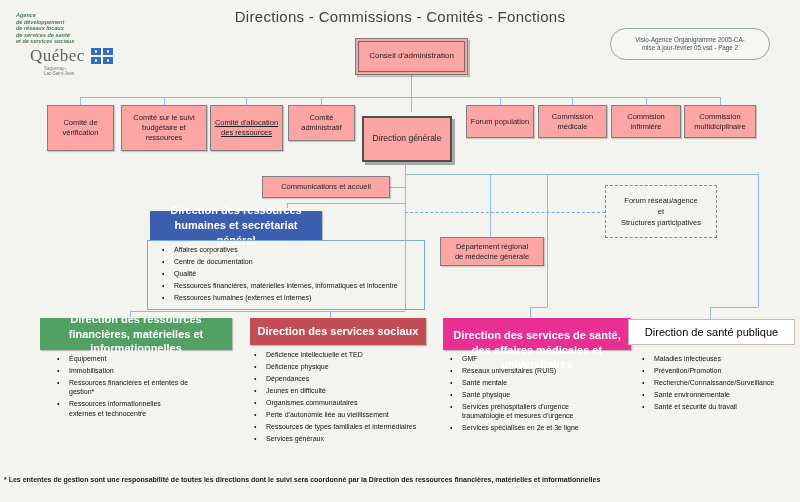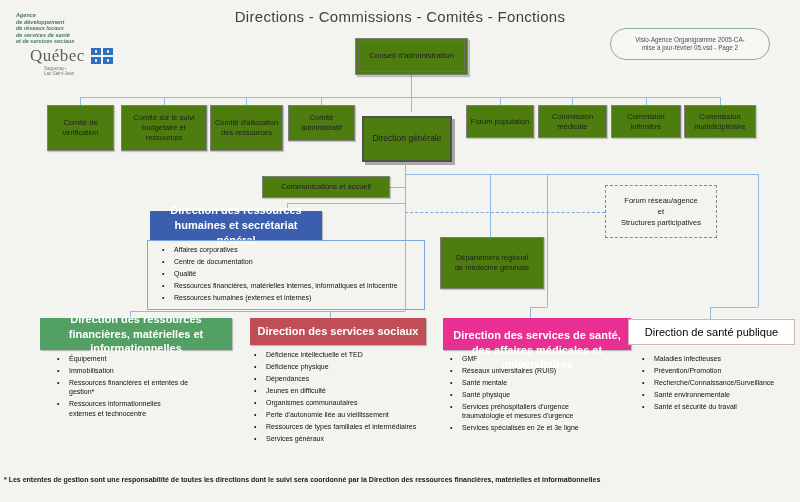--- a/index.html
+++ b/index.html
@@ -15,21 +15,21 @@
   .wordmark{font-family:Liberation Serif, serif;font-size:17px;color:#5f5f5f;letter-spacing:.5px;margin-left:14px;}
   .flags{display:grid;grid-template-columns:10px 10px;grid-gap:2px;margin-left:6px;}
   .flag{width:10px;height:7px;background:#2f6fc1;
     background-image:radial-gradient(circle at 50% 50%, #ffffff 0 1px, rgba(255,255,255,0) 1.4px);}
   .region{font-size:4.5px;color:#7a7a7a;line-height:1.2;margin-left:28px;}
   .visio-note{position:absolute;left:610px;top:28px;width:158px;height:30px;border:1px solid #90ab9c;
     border-radius:16px;display:flex;flex-direction:column;align-items:center;justify-content:center;
     font-size:6.3px;color:#44505e;line-height:1.35;background:#f6f6f3;}
 
   
-  .obox{position:absolute;background:#4d7c0f;border:1px solid #7e7e7e;display:flex;align-items:center;
+  .obox{position:absolute;background:#fca5a5;border:1px solid #7e7e7e;display:flex;align-items:center;
     justify-content:center;text-align:center;font-size:7.5px;color:#1f1f1f;line-height:1.3;
     box-shadow:1px 1px 1px rgba(0,0,0,0.18);padding:1px 2px;box-sizing:border-box;}
   .double{outline:1px solid #6a6a6a;outline-offset:-4px;box-shadow:2px 2px 1px rgba(0,0,0,0.22);}
   .dg{border:2px solid #4f4f4f;font-size:8.5px;box-shadow:3px 3px 0 #a9a9a9;}
   .dashedbox{position:absolute;border:1px dashed #8a8a8a;background:transparent;display:flex;
     flex-direction:column;align-items:center;justify-content:center;text-align:center;
     font-size:7.5px;color:#222;line-height:1.5;box-sizing:border-box;}
 
   
   .hline{position:absolute;height:1px;background:#92b9e4;}
@@ -111,21 +111,21 @@
   <div class="hline" style="left:287px;top:203px;width:118px;"></div>
   <div class="vline" style="left:287px;top:203px;height:8px;"></div>
   <div class="hline" style="left:130px;top:311px;width:275px;"></div>
   <div class="vline" style="left:130px;top:311px;height:7px;"></div>
   <div class="vline" style="left:330px;top:311px;height:7px;"></div>
 
   <div class="obox double" style="left:355px;top:38px;width:113px;height:37px;font-size:8px;">Conseil d'administration</div>
 
   <div class="obox" style="left:47px;top:105px;width:67px;height:46px;">Comité de vérification</div>
   <div class="obox" style="left:121px;top:105px;width:86px;height:46px;">Comité sur le suivi budgétaire et ressources</div>
-  <div class="obox" style="left:210px;top:105px;width:73px;height:46px;">Comité d'allocation des ressources</div>
+  <div class="obox" style="left:210px;top:105px;width:73px;height:46px;text-decoration:underline;">Comité d'allocation des ressources</div>
   <div class="obox" style="left:288px;top:105px;width:67px;height:36px;">Comité administratif</div>
 
   <div class="obox dg" style="left:362px;top:116px;width:90px;height:46px;">Direction générale</div>
 
   <div class="obox" style="left:466px;top:105px;width:68px;height:33px;">Forum population</div>
   <div class="obox" style="left:538px;top:105px;width:69px;height:33px;">Commission médicale</div>
   <div class="obox" style="left:611px;top:105px;width:70px;height:33px;">Commision infirmière</div>
   <div class="obox" style="left:684px;top:105px;width:72px;height:33px;">Commission multidiciplinaire</div>
 
   <div class="obox" style="left:262px;top:176px;width:128px;height:22px;">Communications et accueil</div>
@@ -142,21 +142,21 @@
       <li>Ressources humaines (externes et internes)</li>
     </ul>
   </div>
 
   <div class="dashedbox" style="left:605px;top:185px;width:112px;height:53px;">
     <div>Forum réseau/agence</div>
     <div>et</div>
     <div>Structures participatives</div>
   </div>
 
-  <div class="obox" style="left:440px;top:237px;width:104px;height:52px;flex-direction:column;">
+  <div class="obox" style="left:440px;top:237px;width:104px;height:29px;flex-direction:column;">
     <div>Département régional</div>
     <div>de médecine générale</div>
   </div>
 
   <div class="sec-header" style="left:40px;top:318px;width:192px;height:32px;background:#53a065;">
     <span style="max-width:142px;">Direction des ressources financières, matérielles et informationnelles</span>
   </div>
   <ul class="blist" style="left:55px;top:354px;width:160px;">
     <li>Équipement</li>
     <li>Immobilisation</li>

